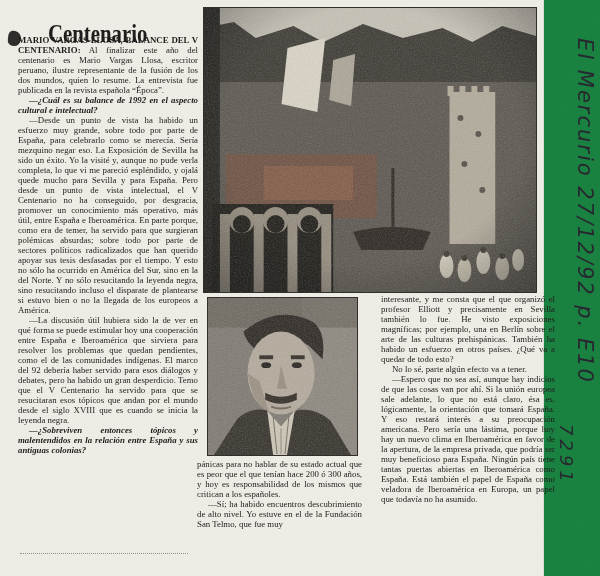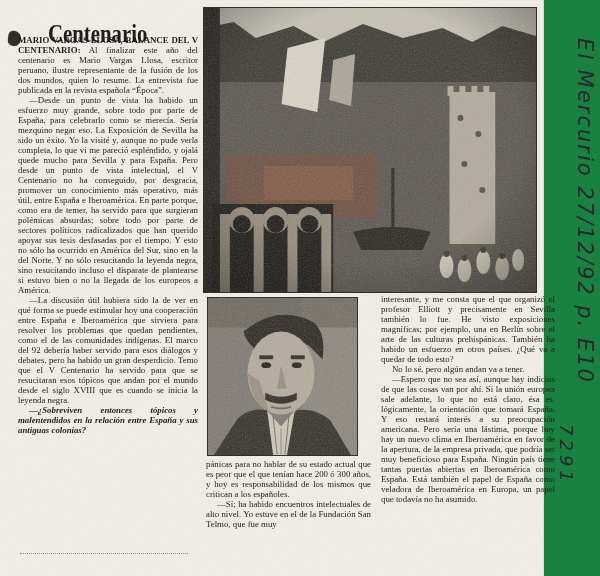--- a/index.html
+++ b/index.html
@@ -14,21 +14,21 @@
   .title{position:absolute;left:48px;top:19px;font-size:26px;font-weight:bold;
          letter-spacing:0px;transform:scaleX(0.80);transform-origin:left top;white-space:nowrap;}
 
   .col{position:absolute;text-align:justify;font-size:8.8px;line-height:10px;overflow:hidden;}
   .col p{margin:0;text-indent:11px;}
   .col p.lead{text-indent:0;}
   .col p.cont{text-indent:0;}
   .col .b{font-weight:bold;}
   .col p.q{font-weight:bold;font-style:italic;}
   #col1{left:18px;top:35px;width:180px;height:500px;}
-  #col2{left:206px;top:459px;width:165px;height:100px;}
+  #col2{left:197px;top:459px;width:165px;height:100px;}
   #col3{left:381px;top:294px;width:174px;height:272px;}
 
   .rule-dotted{position:absolute;left:20px;top:553px;width:168px;border-top:1px dotted #8d8b84;}
 
   .photo{position:absolute;border:1px solid #2c2b27;box-sizing:border-box;background:#555;}
   #painting{left:203px;top:7px;width:334px;height:286px;}
   #portrait{left:207px;top:297px;width:151px;height:159px;}
   .photo svg{display:block;width:100%;height:100%;}
 
   .hand{position:absolute;transform:rotate(90deg);transform-origin:0 0;white-space:nowrap;
@@ -43,20 +43,21 @@
 
 <div class="page">
   <div class="clip"></div>
   <div class="clip-edge"></div>
   <div class="corner-blob"></div>
 
   <div class="title">Centenario</div>
 
   <div class="col" id="col1">
     <p class="lead"><span class="b">MARIO VARGAS LLOSA, BALANCE DEL V CENTENARIO:</span> <span>Al finalizar este año del centenario es Mario Vargas Llosa, escritor peruano, ilustre representante de la fusión de los dos mundos, quien lo resume. La entrevista fue publicada en la revista española “Época”.</span></p>
+    <p class="q">—¿Cuál es su balance de 1992 en el aspecto cultural e intelectual?</p>
     <p class="a">—Desde un punto de vista ha habido un esfuerzo muy grande, sobre todo por parte de España, para celebrarlo como se merecía. Sería mezquino negar eso. La Exposición de Sevilla ha sido un éxito. Yo la visité y, aunque no pude verla completa, lo que vi me pareció espléndido, y ojalá quede mucho para Sevilla y para España. Pero desde un punto de vista intelectual, el V Centenario no ha conseguido, por desgracia, promover un conocimiento más operativo, más útil, entre España e Iberoamérica. En parte porque, como era de temer, ha servido para que surgieran polémicas absurdas; sobre todo por parte de sectores políticos radicalizados que han querido apoyar sus tesis desfasadas por el tiempo. Y esto no sólo ha ocurrido en América del Sur, sino en la del Norte. Y no sólo resucitando la leyenda negra, sino resucitando incluso el disparate de plantearse si estuvo bien o no la llegada de los europeos a América.</p>
     <p class="a">—La discusión útil hubiera sido la de ver en qué forma se puede estimular hoy una cooperación entre España e Iberoamérica que sirviera para resolver los problemas que quedan pendientes, como el de las comunidades indígenas. El marco del 92 debería haber servido para esos diálogos y debates, pero ha habido un gran desperdicio. Temo que el V Centenario ha servido para que se resucitaran esos tópicos que andan por el mundo desde el siglo XVIII que es cuando se inicia la leyenda negra.</p>
     <p class="q">—¿Sobreviven entonces tópicos y malentendidos en la relación entre España y sus antiguas colonias?</p>
   </div>
   <div class="rule-dotted"></div>
 
   <div class="photo" id="painting">
     <svg viewBox="0 0 334 284" preserveAspectRatio="none">
       <defs>
         <filter id="g1" x="0" y="0" width="100%" height="100%">
@@ -137,26 +138,26 @@
       <polygon points="60,114 74,130 88,114 80,159 66,159" fill="#cfc8b7"></polygon>
       <line x1="66" y1="120" x2="70" y2="158" stroke="#6e675c" stroke-width="1"></line>
       <line x1="82" y1="120" x2="78" y2="158" stroke="#6e675c" stroke-width="1"></line>
       <line x1="74" y1="132" x2="74" y2="158" stroke="#8a8174" stroke-width="1"></line>
       <rect width="151" height="159" filter="url(#g2)" opacity="0.3"></rect>
     </svg>
   </div>
 
   <div class="col" id="col2">
     <p class="a cont">pánicas para no hablar de su estado actual que es peor que el que tenían hace 200 ó 300 años, y hoy es responsabilidad de los mismos que critican a los españoles.</p>
-    <p class="a">—Sí; ha habido encuentros intelectuales de alto nivel. Yo estuve en el de la Fundación San Telmo, que fue muy</p>
+    <p class="a">—Sí; ha habido encuentros descubrimiento de alto nivel. Yo estuve en el de la Fundación San Telmo, que fue muy</p>
   </div>
 
   <div class="col" id="col3">
     <p class="a cont">interesante, y me consta que el que organizó el profesor Elliott y precisamente en Sevilla también lo fue. He visto exposiciones magníficas; por ejemplo, una en Berlín sobre el arte de las culturas prehispánicas. También ha habido un esfuerzo en otros países. ¿Qué va a quedar de todo esto?</p>
-    <p class="a">No lo sé, pero algún andan va a tener.</p>
+    <p class="a">No lo sé, parte algún efecto va a tener.</p>
     <p class="a">—Espero que no sea así, aunque hay indicios de que las cosas van por ahí. Si la unión europea sale adelante, lo que no está claro, ésa es, lógicamente, la orientación que tomará España. Y eso restará interés a su preocupación americana. Pero sería una lástima, porque hoy hay un nuevo clima en Iberoamérica en favor de la apertura, de la empresa privada, que podría ser muy beneficioso para España. Ningún país tiene tantas puertas abiertas en Iberoamérica como España. Está también el papel de España como veladora de Iberoamérica en Europa, un papel que todavía no ha asumido.</p>
   </div>
 
   <div class="hand" id="hand-note">El Mercurio 27/12/92 p. E10</div>
   <div class="hand" id="hand-num">7291</div>
 
   <svg class="grain">
     <defs>
       <filter id="g0" x="0" y="0" width="100%" height="100%">
         <feTurbulence type="fractalNoise" baseFrequency="0.7" numOctaves="2"></feTurbulence>

